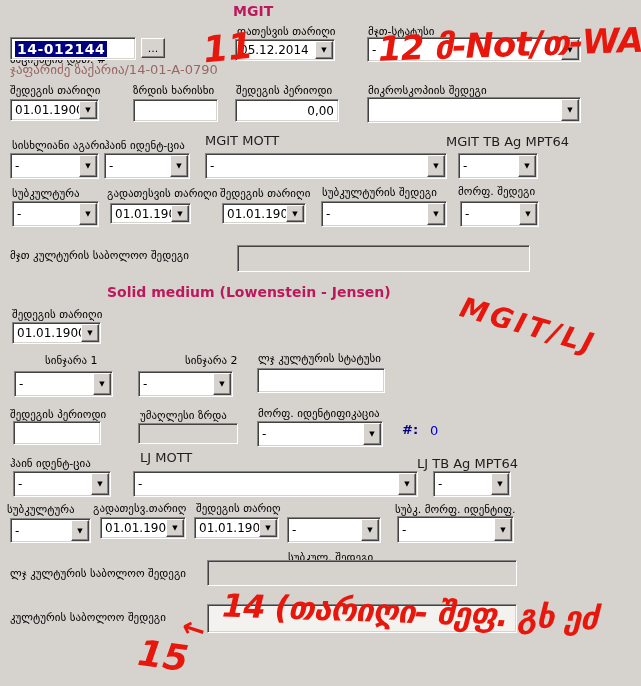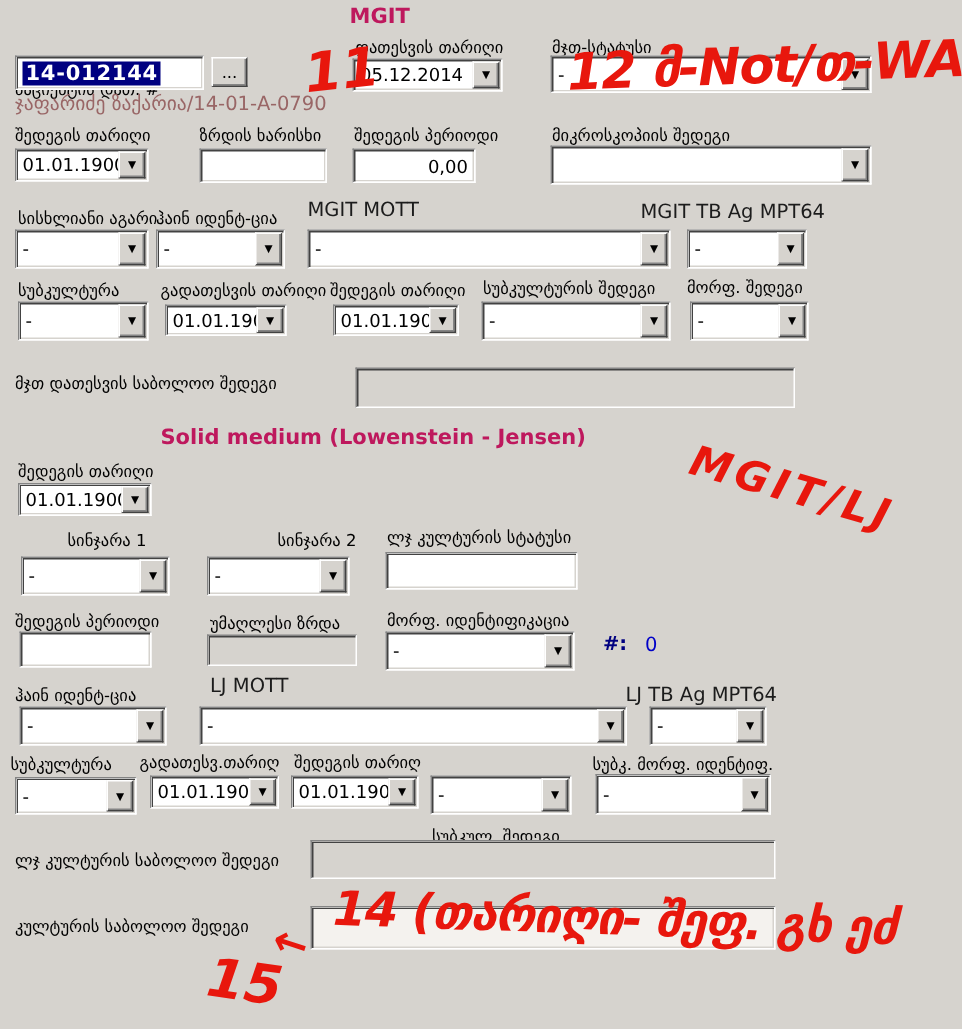--- a/index.html
+++ b/index.html
@@ -70,21 +70,21 @@
 <div class="lbl" style="left:10px;top:84px;">შედეგის თარიღი</div>
 <div class="combo" style="left:10px;top:99px;width:89px;height:22px;">
   <span class="cval">01.01.1900</span>
   <span class="cbtn">▼</span>
 </div>
 <div class="lbl" style="left:133px;top:84px;">ზრდის ხარისხი</div>
 <div class="tbox" style="left:133px;top:99px;width:85px;height:23px;">
   <span></span>
 </div>
 <div class="lbl" style="left:236px;top:84px;">შედეგის პერიოდი</div>
-<div class="tbox right" style="left:235px;top:99px;width:82px;height:23px;">
+<div class="tbox right" style="left:235px;top:99px;width:104px;height:23px;">
   <span>0,00</span>
 </div>
 <div class="lbl" style="left:368px;top:84px;">მიკროსკოპიის შედეგი</div>
 <div class="combo" style="left:367px;top:97px;width:214px;height:26px;">
   <span class="cbtn">▼</span>
 </div>
 
 <div class="lbl" style="left:12px;top:139px;">სისხლიანი აგარი</div>
 <div class="combo" style="left:10px;top:153px;width:89px;height:26px;">
   <span class="cval">-</span>
@@ -93,21 +93,21 @@
 <div class="lbl" style="left:104px;top:139px;">ჰაინ იდენტ-ცია</div>
 <div class="combo" style="left:104px;top:153px;width:86px;height:26px;">
   <span class="cval">-</span>
   <span class="cbtn">▼</span>
 </div>
 <div class="lbl-lat" style="left:205px;top:133px;">MGIT MOTT</div>
 <div class="combo" style="left:205px;top:153px;width:242px;height:26px;">
   <span class="cval">-</span>
   <span class="cbtn">▼</span>
 </div>
-<div class="lbl-lat" style="left:427px;top:134px;">MGIT TB Ag MPT64</div>
+<div class="lbl-lat" style="left:446px;top:134px;">MGIT TB Ag MPT64</div>
 <div class="combo" style="left:458px;top:153px;width:80px;height:26px;">
   <span class="cval">-</span>
   <span class="cbtn">▼</span>
 </div>
 
 <div class="lbl" style="left:12px;top:187px;">სუბკულტურა</div>
 <div class="combo" style="left:12px;top:201px;width:87px;height:26px;">
   <span class="cval">-</span>
   <span class="cbtn">▼</span>
 </div>
@@ -125,21 +125,21 @@
 <div class="combo" style="left:321px;top:201px;width:126px;height:26px;">
   <span class="cval">-</span>
   <span class="cbtn">▼</span>
 </div>
 <div class="lbl" style="left:458px;top:185px;">მორფ. შედეგი</div>
 <div class="combo" style="left:460px;top:201px;width:79px;height:26px;">
   <span class="cval">-</span>
   <span class="cbtn">▼</span>
 </div>
 
-<div class="lbl" style="left:10px;top:249px;">მჯთ დათესვის საბოლოო შედეგი</div>
+<div class="lbl" style="left:10px;top:249px;">მჯთ კულტურის საბოლოო შედეგი</div>
 <div class="gbox" style="left:237px;top:245px;width:293px;height:27px;">
   <span></span>
 </div>
 
 <div class="title" style="left:107px;top:284px;">Solid medium (Lowenstein - Jensen)</div>
 
 <div class="lbl" style="left:12px;top:308px;">შედეგის თარიღი</div>
 <div class="combo" style="left:12px;top:322px;width:89px;height:22px;">
   <span class="cval">01.01.1900</span>
   <span class="cbtn">▼</span>

